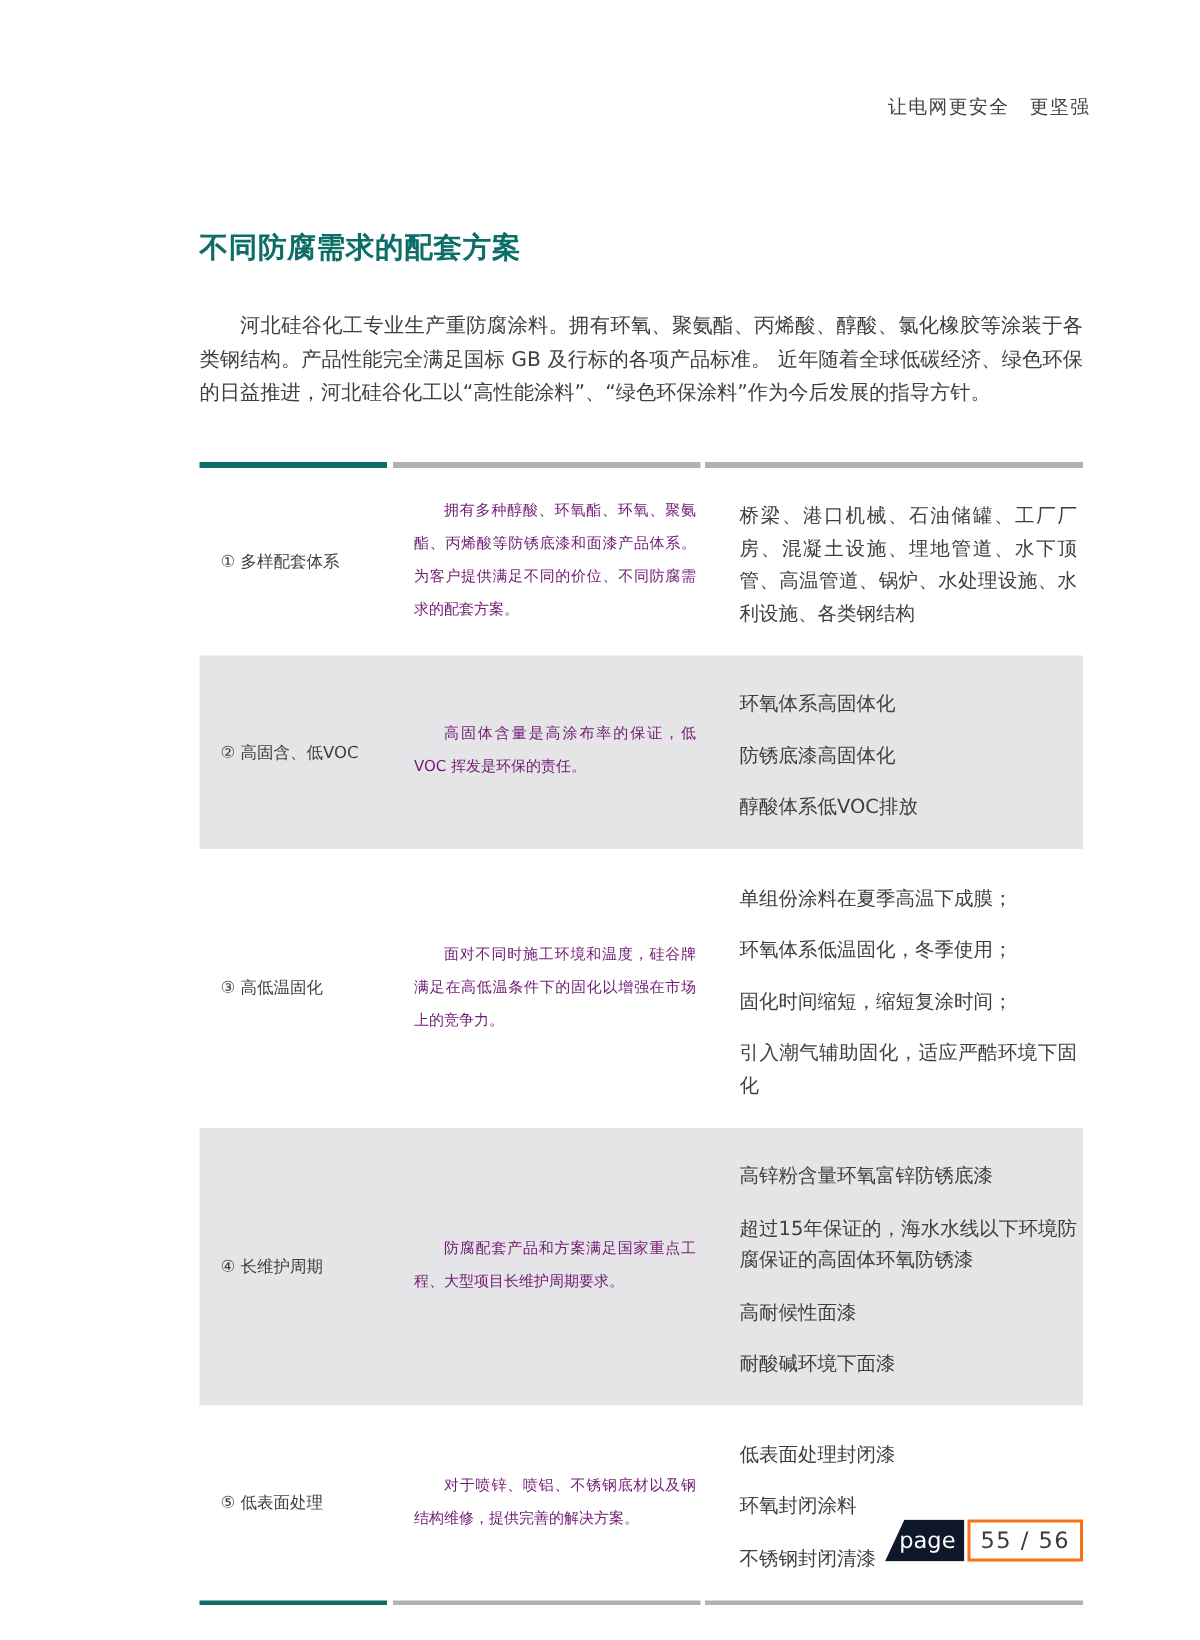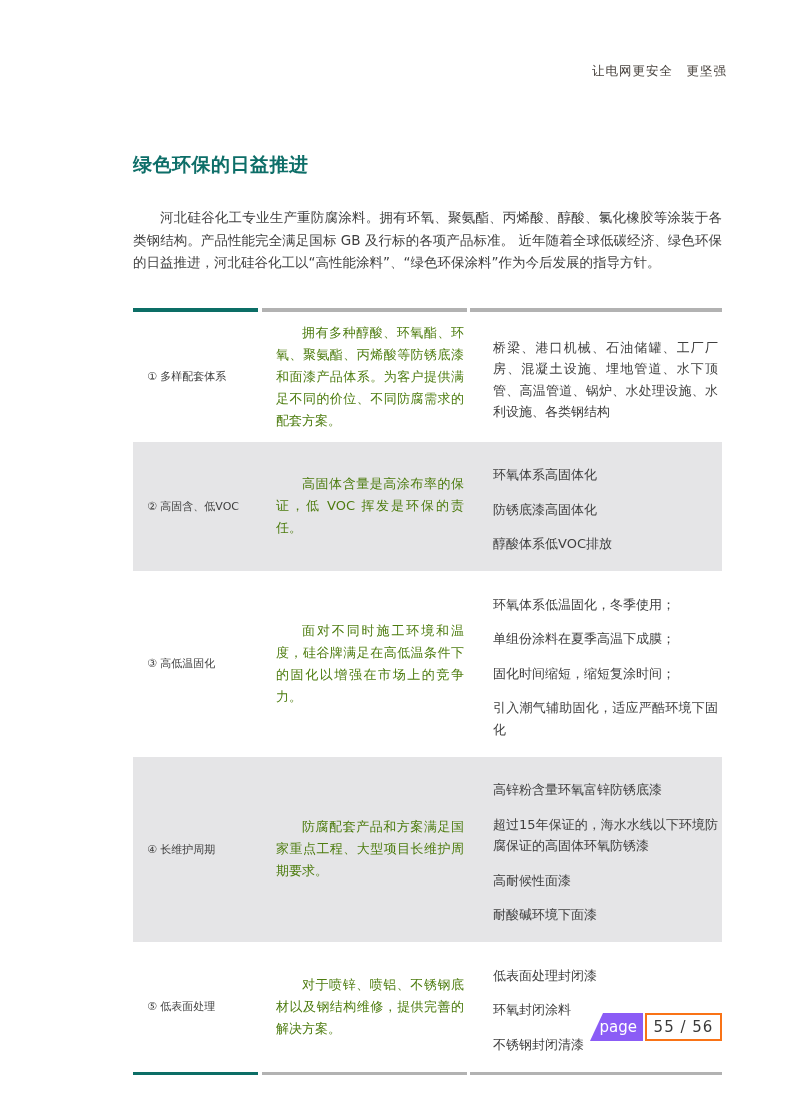--- a/index.html
+++ b/index.html
@@ -72,25 +72,25 @@
     font-size: 11px;
     color: #3f3f3f;
     flex-shrink: 0;
   }
   .c2 {
     width: 208px;
     display: flex;
     flex-direction: column;
     justify-content: center;
     padding: 10px 6px 10px 14px;
-    font-size: 13px;
+    font-size: 10px;
     line-height: 22px;
     text-align: justify;
     text-indent: 2em;
-    color: #4d7c0f;
+    color: #701a75;
     flex-shrink: 0;
   }
   .c3 {
     flex: 1;
     display: flex;
     flex-direction: column;
     justify-content: center;
     padding: 16px 4px 10px 23px;
     font-size: 13px;
     line-height: 21.5px;
@@ -105,21 +105,21 @@
     top: 1013px;
     right: 78px;
     display: flex;
     align-items: stretch;
     height: 28px;
   }
   .page-flag {
     position: relative;
     width: 53px;
     height: 28px;
-    background: #8b5cf6;
+    background: #0f172a;
     clip-path: polygon(13px 0, 100% 0, 100% 100%, 0 100%);
     display: flex;
     align-items: center;
     justify-content: flex-end;
     padding-right: 6px;
     color: #ffffff;
     font-size: 15px;
     margin-right: 2px;
   }
   .page-num {
@@ -136,21 +136,21 @@
   }
 </style>
 </head>
 <body>
 
 <div class="page">
 
   <div class="slogan">让电网更安全　更坚强</div>
 
   <div class="content">
-    <h1 class="title">绿色环保的日益推进</h1>
+    <h1 class="title">不同防腐需求的配套方案</h1>
     <p class="intro">河北硅谷化工专业生产重防腐涂料。拥有环氧、聚氨酯、丙烯酸、醇酸、氯化橡胶等涂装于各类钢结构。产品性能完全满足国标 GB 及行标的各项产品标准。 近年随着全球低碳经济、绿色环保的日益推进，河北硅谷化工以“高性能涂料”、“绿色环保涂料”作为今后发展的指导方针。</p>
 
     <div class="ctable">
 
       <div class="bar top">
         <span class="seg s1"></span>
         <span class="seg s2"></span>
         <span class="seg s3"></span>
       </div>
 
@@ -169,22 +169,22 @@
           <p>环氧体系高固体化</p>
           <p>防锈底漆高固体化</p>
           <p>醇酸体系低VOC排放</p>
         </div>
       </div>
 
       <div class="row r3">
         <div class="c1">③ 高低温固化</div>
         <div class="c2">面对不同时施工环境和温度，硅谷牌满足在高低温条件下的固化以增强在市场上的竞争力。</div>
         <div class="c3">
+          <p>单组份涂料在夏季高温下成膜；</p>
           <p>环氧体系低温固化，冬季使用；</p>
-          <p>单组份涂料在夏季高温下成膜；</p>
           <p>固化时间缩短，缩短复涂时间；</p>
           <p>引入潮气辅助固化，适应严酷环境下固化</p>
         </div>
       </div>
 
       <div class="row r4 alt">
         <div class="c1">④ 长维护周期</div>
         <div class="c2">防腐配套产品和方案满足国家重点工程、大型项目长维护周期要求。</div>
         <div class="c3">
           <p>高锌粉含量环氧富锌防锈底漆</p>

